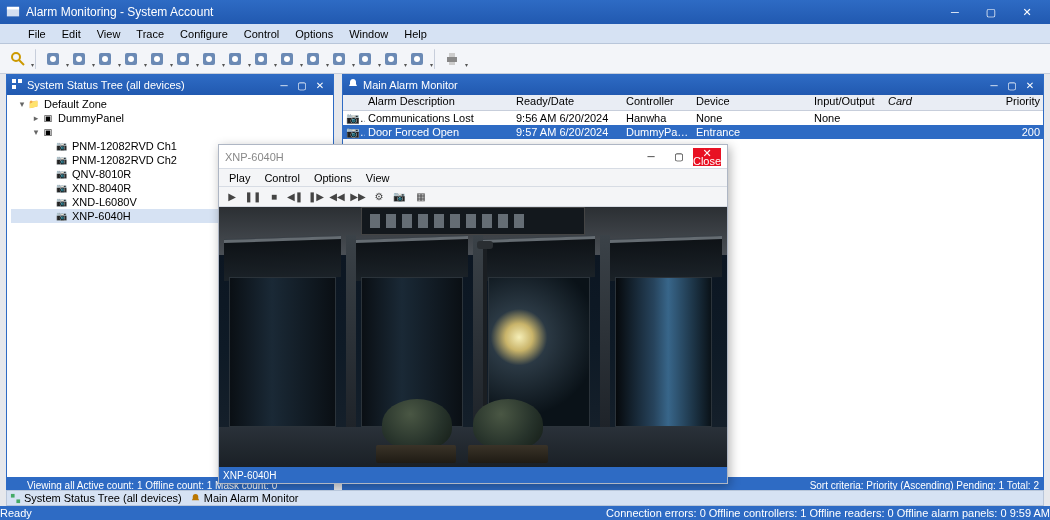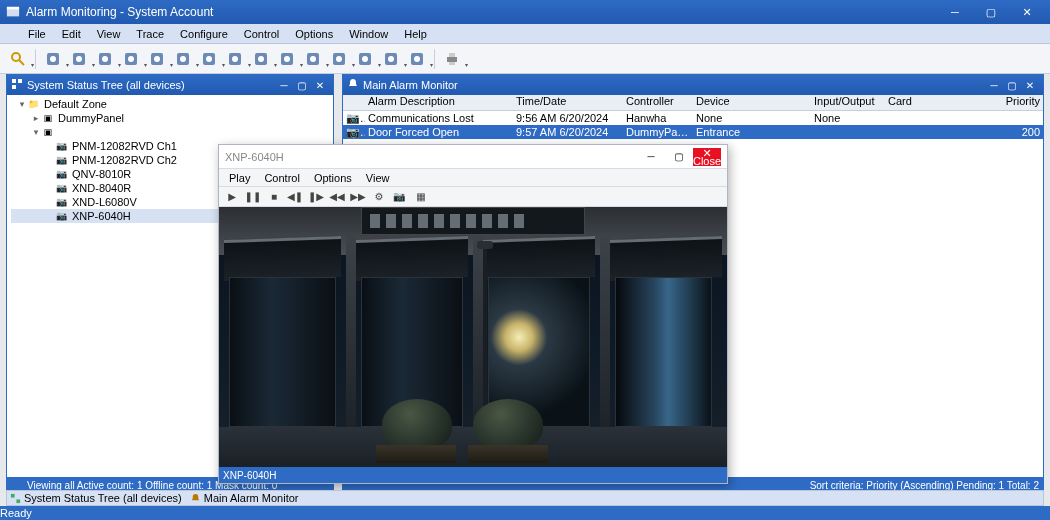--- a/index.html
+++ b/index.html
@@ -35,21 +35,21 @@
 .tnode { display:flex; align-items:center; height:14px; white-space:nowrap; cursor:pointer; }
 .tnode .exp { width:10px; text-align:center; color:#666; font-size:9px; }
 .tnode .ticon { width:14px; height:12px; display:inline-flex; align-items:center; justify-content:center; margin-right:3px; font-size:9px; }
 .tnode.sel { background:#d6e2f3; }
 .tree-footer { height:16px; background:#2e6bc4; color:#fff; font-size:10px; display:flex; align-items:center; padding:0 20px; }
 
 
 .alarm-panel { position:absolute; left:336px; top:0; right:0; height:420px; border:1px solid #2e6bc4; background:#fff; display:flex; flex-direction:column; }
 .alarm-header { display:flex; height:16px; background:#e9edf4; border-bottom:1px solid #c7cedb; font-size:10px; }
 .alarm-header div, .alarm-row div { overflow:hidden; text-overflow:ellipsis; white-space:nowrap; padding:0 3px; }
-.col-icon{width:22px;} .col-desc{width:148px;} .col-time{width:110px;} .col-ctrl{width:70px;} .col-dev{width:118px;} .col-io{width:74px;} .col-card{flex:1;} .col-pri{width:48px; text-align:right;}
+.col-icon{width:22px;} .col-desc{width:148px;} .col-time{width:110px;} .col-ctrl{width:70px;} .col-dev{width:118px;} .col-io{width:74px;} .col-card{flex:1;font-style:italic;} .col-pri{width:48px; text-align:right;}
 .alarm-row { display:flex; height:14px; font-size:10px; align-items:center; }
 .alarm-row .dot { width:7px; height:7px; border-radius:50%; background:#d33; display:inline-block; margin-left:2px;}
 .alarm-row.sel { background:#2e6bc4; color:#fff; }
 .alarm-footer { margin-top:auto; height:16px; background:#2e6bc4; color:#fff; font-size:10px; display:flex; align-items:center; justify-content:flex-end; padding:0 4px; }
 
 
 .video-win { position:absolute; left:212px; top:70px; width:510px; height:340px; background:#f4f5f7; border:1px solid #aeb6c4; box-shadow:2px 3px 10px rgba(0,0,0,0.3); display:flex; flex-direction:column; }
 .video-titlebar { height:24px; display:flex; align-items:center; padding:0 6px; background:#fff; border-bottom:1px solid #d7dce4; }
 .video-titlebar .vt { flex:1; font-size:11px; color:#888; }
 .video-titlebar .vbtn { width:28px; height:18px; display:flex; align-items:center; justify-content:center; cursor:pointer; font-size:10px; }
@@ -317,21 +317,21 @@
           </svg>
       </span>
       <span class="t">Main Alarm Monitor</span>
       <span class="pbtn">─</span>
       <span class="pbtn">▢</span>
       <span class="pbtn">✕</span>
     </div>
     <div class="alarm-header">
       <div class="col-icon"></div>
       <div class="col-desc">Alarm Description</div>
-      <div class="col-time">Time/Date</div>
+      <div class="col-time">Ready/Date</div>
       <div class="col-ctrl">Controller</div>
       <div class="col-dev">Device</div>
       <div class="col-io">Input/Output</div>
       <div class="col-card">Card</div>
       <div class="col-pri">Priority</div>
     </div>
     <div id="alarm-rows">
         <div class="alarm-row">
           <div class="col-icon"><span>📷</span><span class="dot"></span></div>
           <div class="col-desc">Communications Lost</div>
@@ -423,13 +423,14 @@
   <span class="tab">
     <svg width="11" height="11" viewBox="0 0 12 12">
         <path d="M6 1c2 0 3 1.5 3 3v2l1 2H2l1-2V4c0-1.5 1-3 3-3z" fill="#b70"></path>
       </svg>
     <span>Main Alarm Monitor</span>
   </span>
 </div>
 
 <div class="statusbar">
   <span class="sl">Ready</span>
+  <span>Connection errors: 0   Offline controllers: 1   Offline readers: 0   Offline alarm panels: 0   9:59 AM</span>
 </div>
 
 </body></html>

